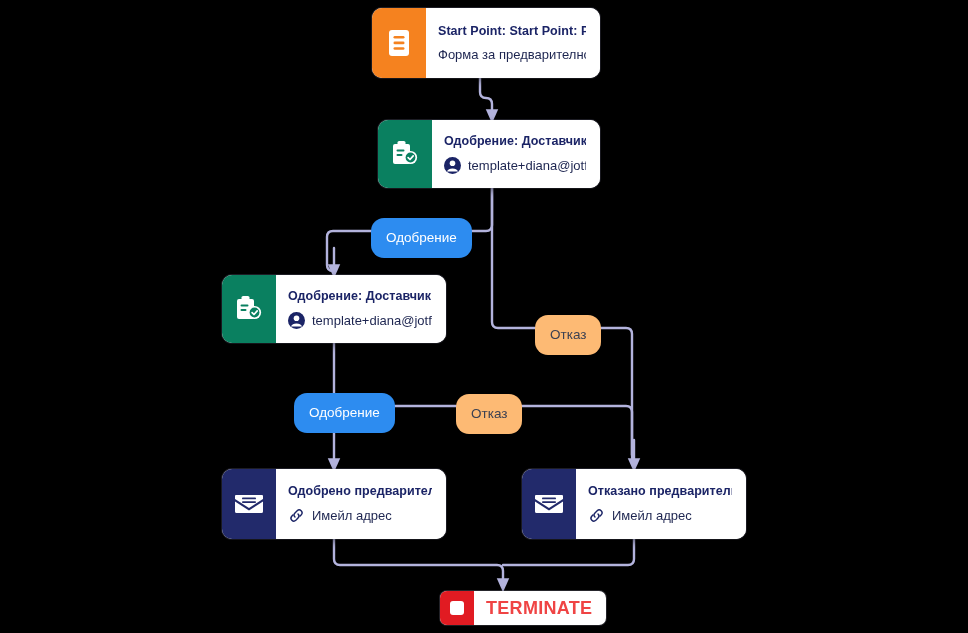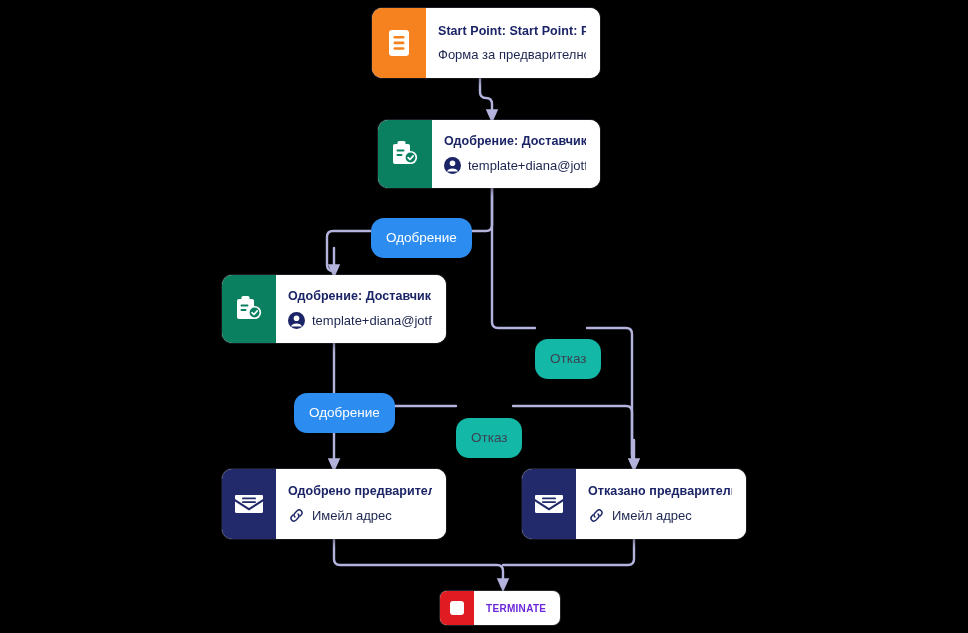--- a/index.html
+++ b/index.html
@@ -108,23 +108,22 @@
     border-radius: 13px;
     font-size: 13.5px;
     line-height: 1;
     white-space: nowrap;
   }
   .pill-approve {
     background: #2d8cf0;
     color: #ffffff;
   }
   .pill-reject {
-    background: #14b8a6;
+    background: #fdba74;
     color: #3c4152;
-    margin-top: 24px;
   }
   #pill-approve-1 { left: 371px; top: 218px; }
   #pill-reject-1  { left: 535px; top: 315px; }
   #pill-approve-2 { left: 294px; top: 393px; }
   #pill-reject-2  { left: 456px; top: 394px; }
 
   
   #node-terminate {
     position: absolute;
     left: 440px;
@@ -148,23 +147,23 @@
   #node-terminate .term-icon .stop-sq {
     width: 14px;
     height: 14px;
     background: #ffffff;
     border-radius: 3px;
   }
   #node-terminate .term-label {
     display: flex;
     align-items: center;
     padding: 0 14px 0 12px;
-    font-size: 10px;
+    font-size: 18px;
     font-weight: bold;
-    color: #6d28d9;
+    color: #ef4444;
     letter-spacing: 0.3px;
   }
 </style>
 </head>
 <body>
 
 <div id="canvas">
 
   <svg id="edges" viewBox="0 0 968 633" xmlns="http://www.w3.org/2000/svg">
     <defs>

